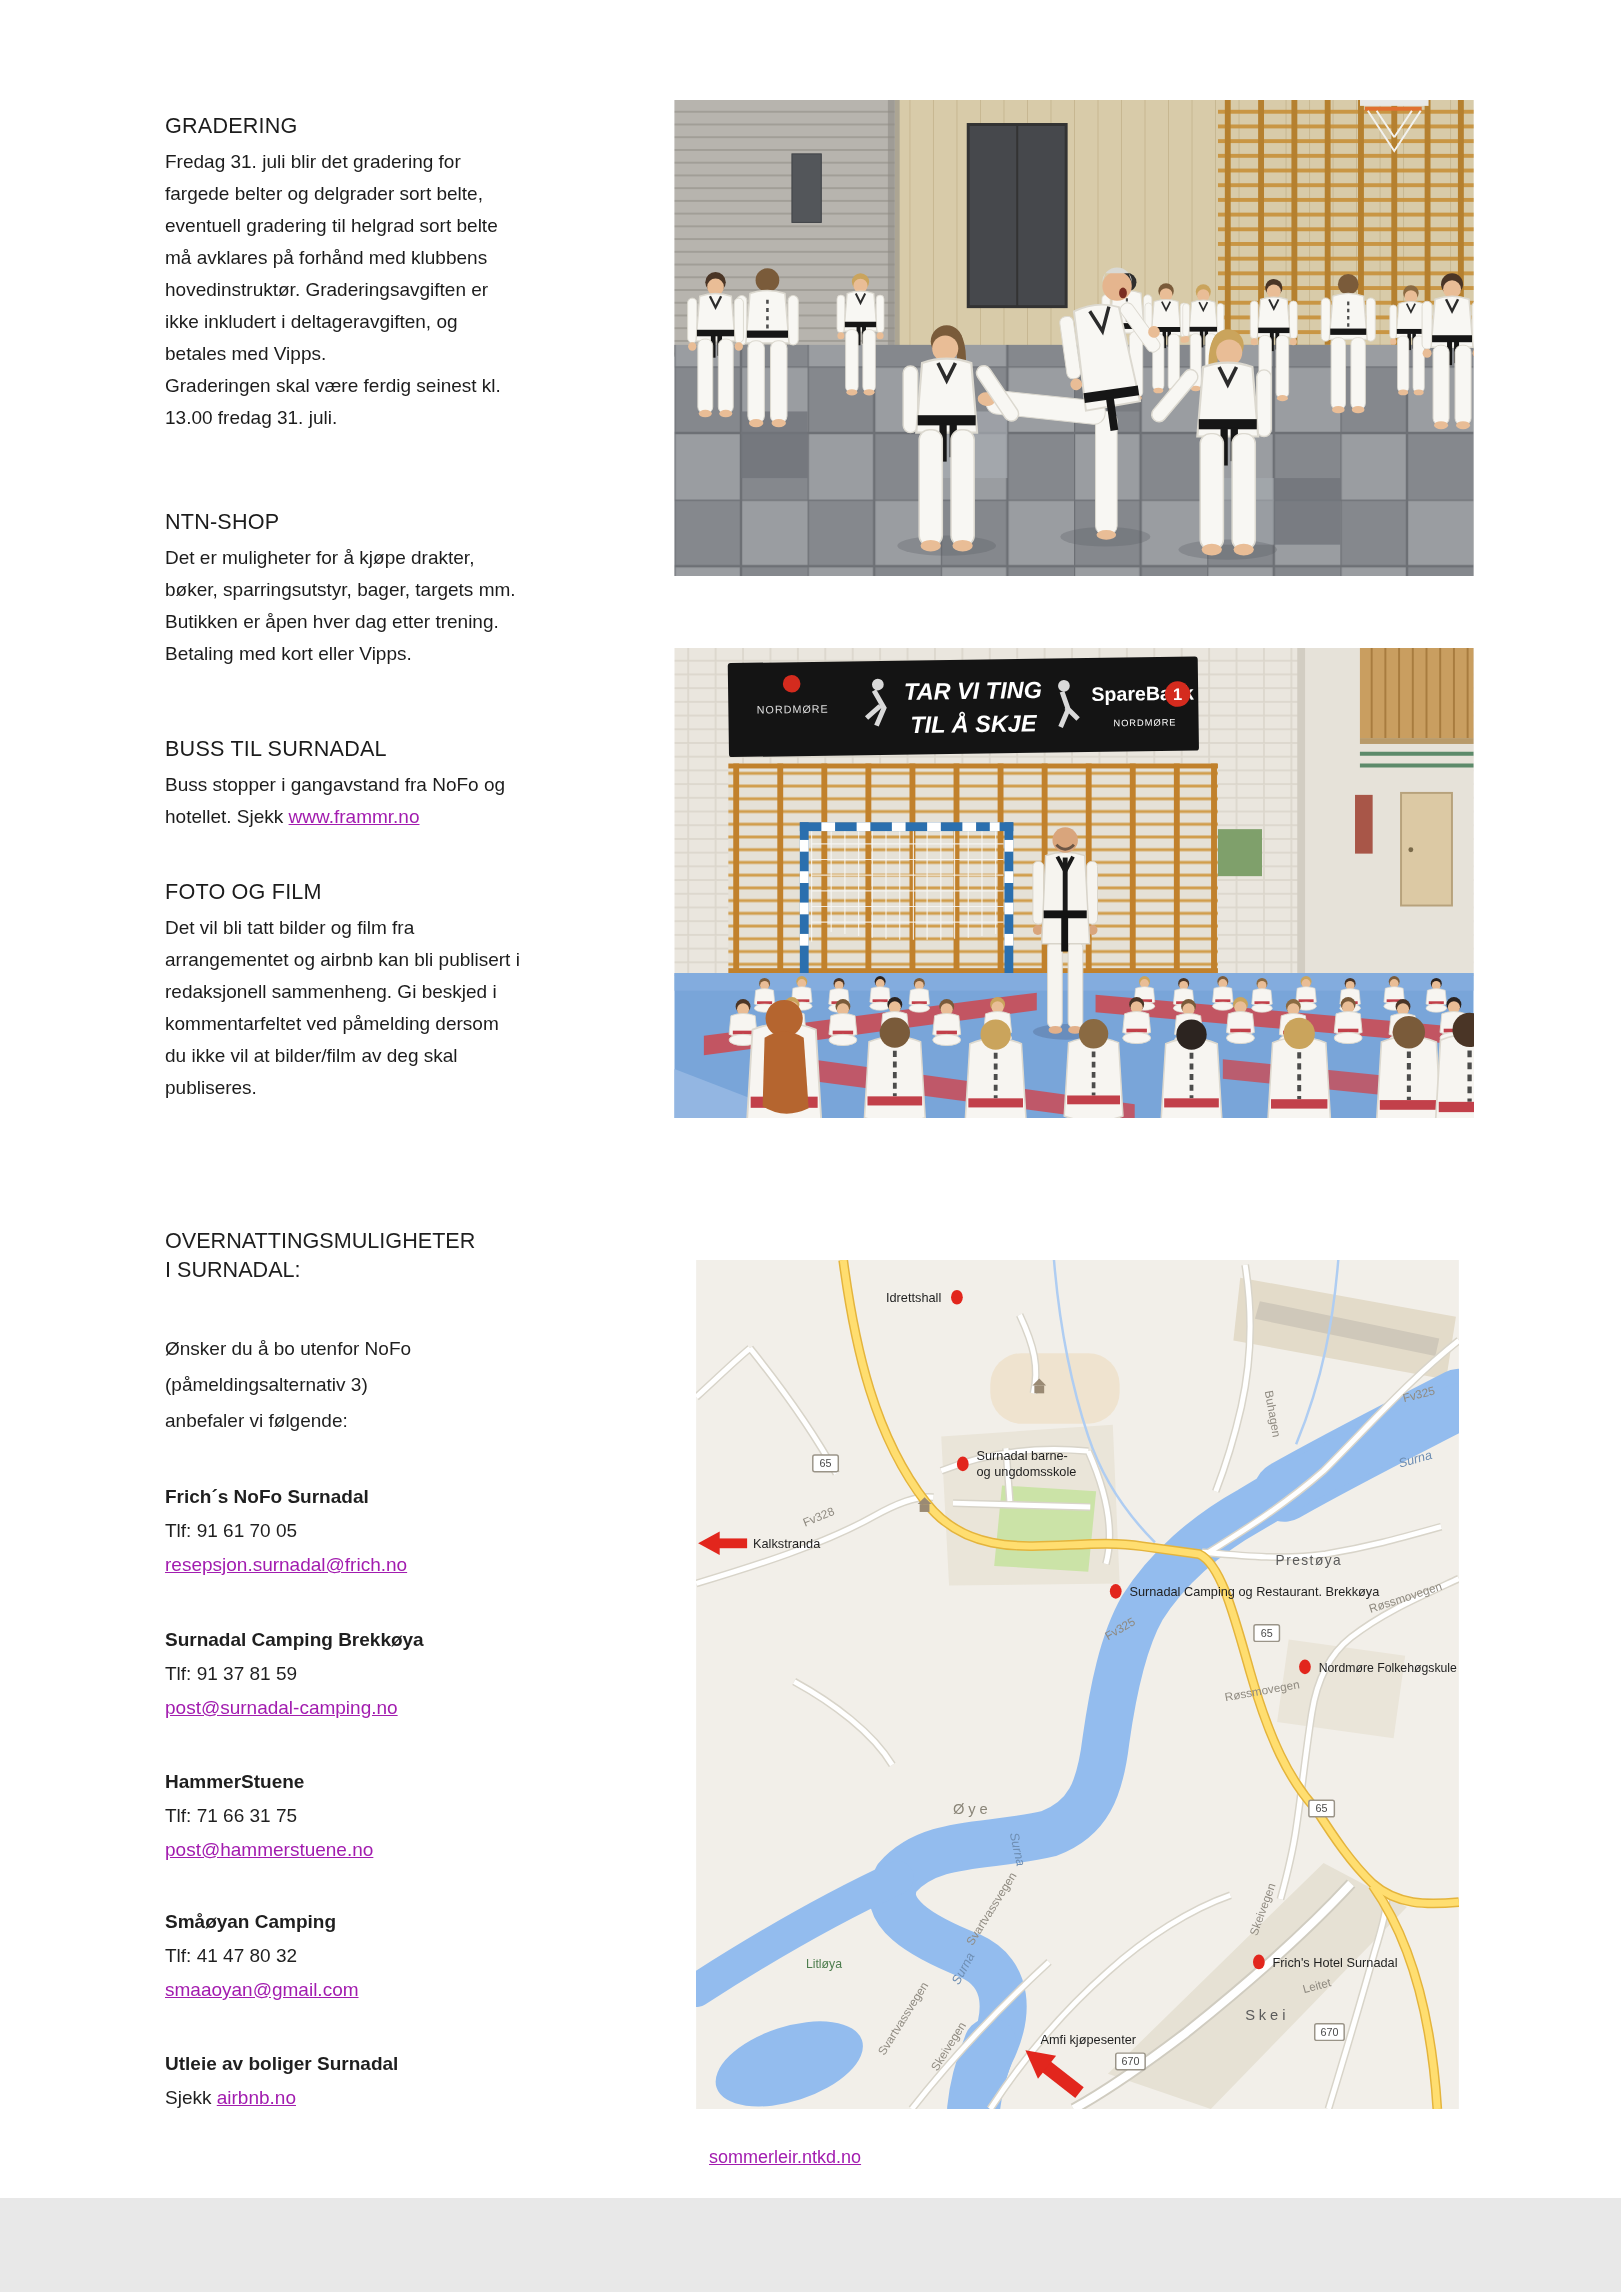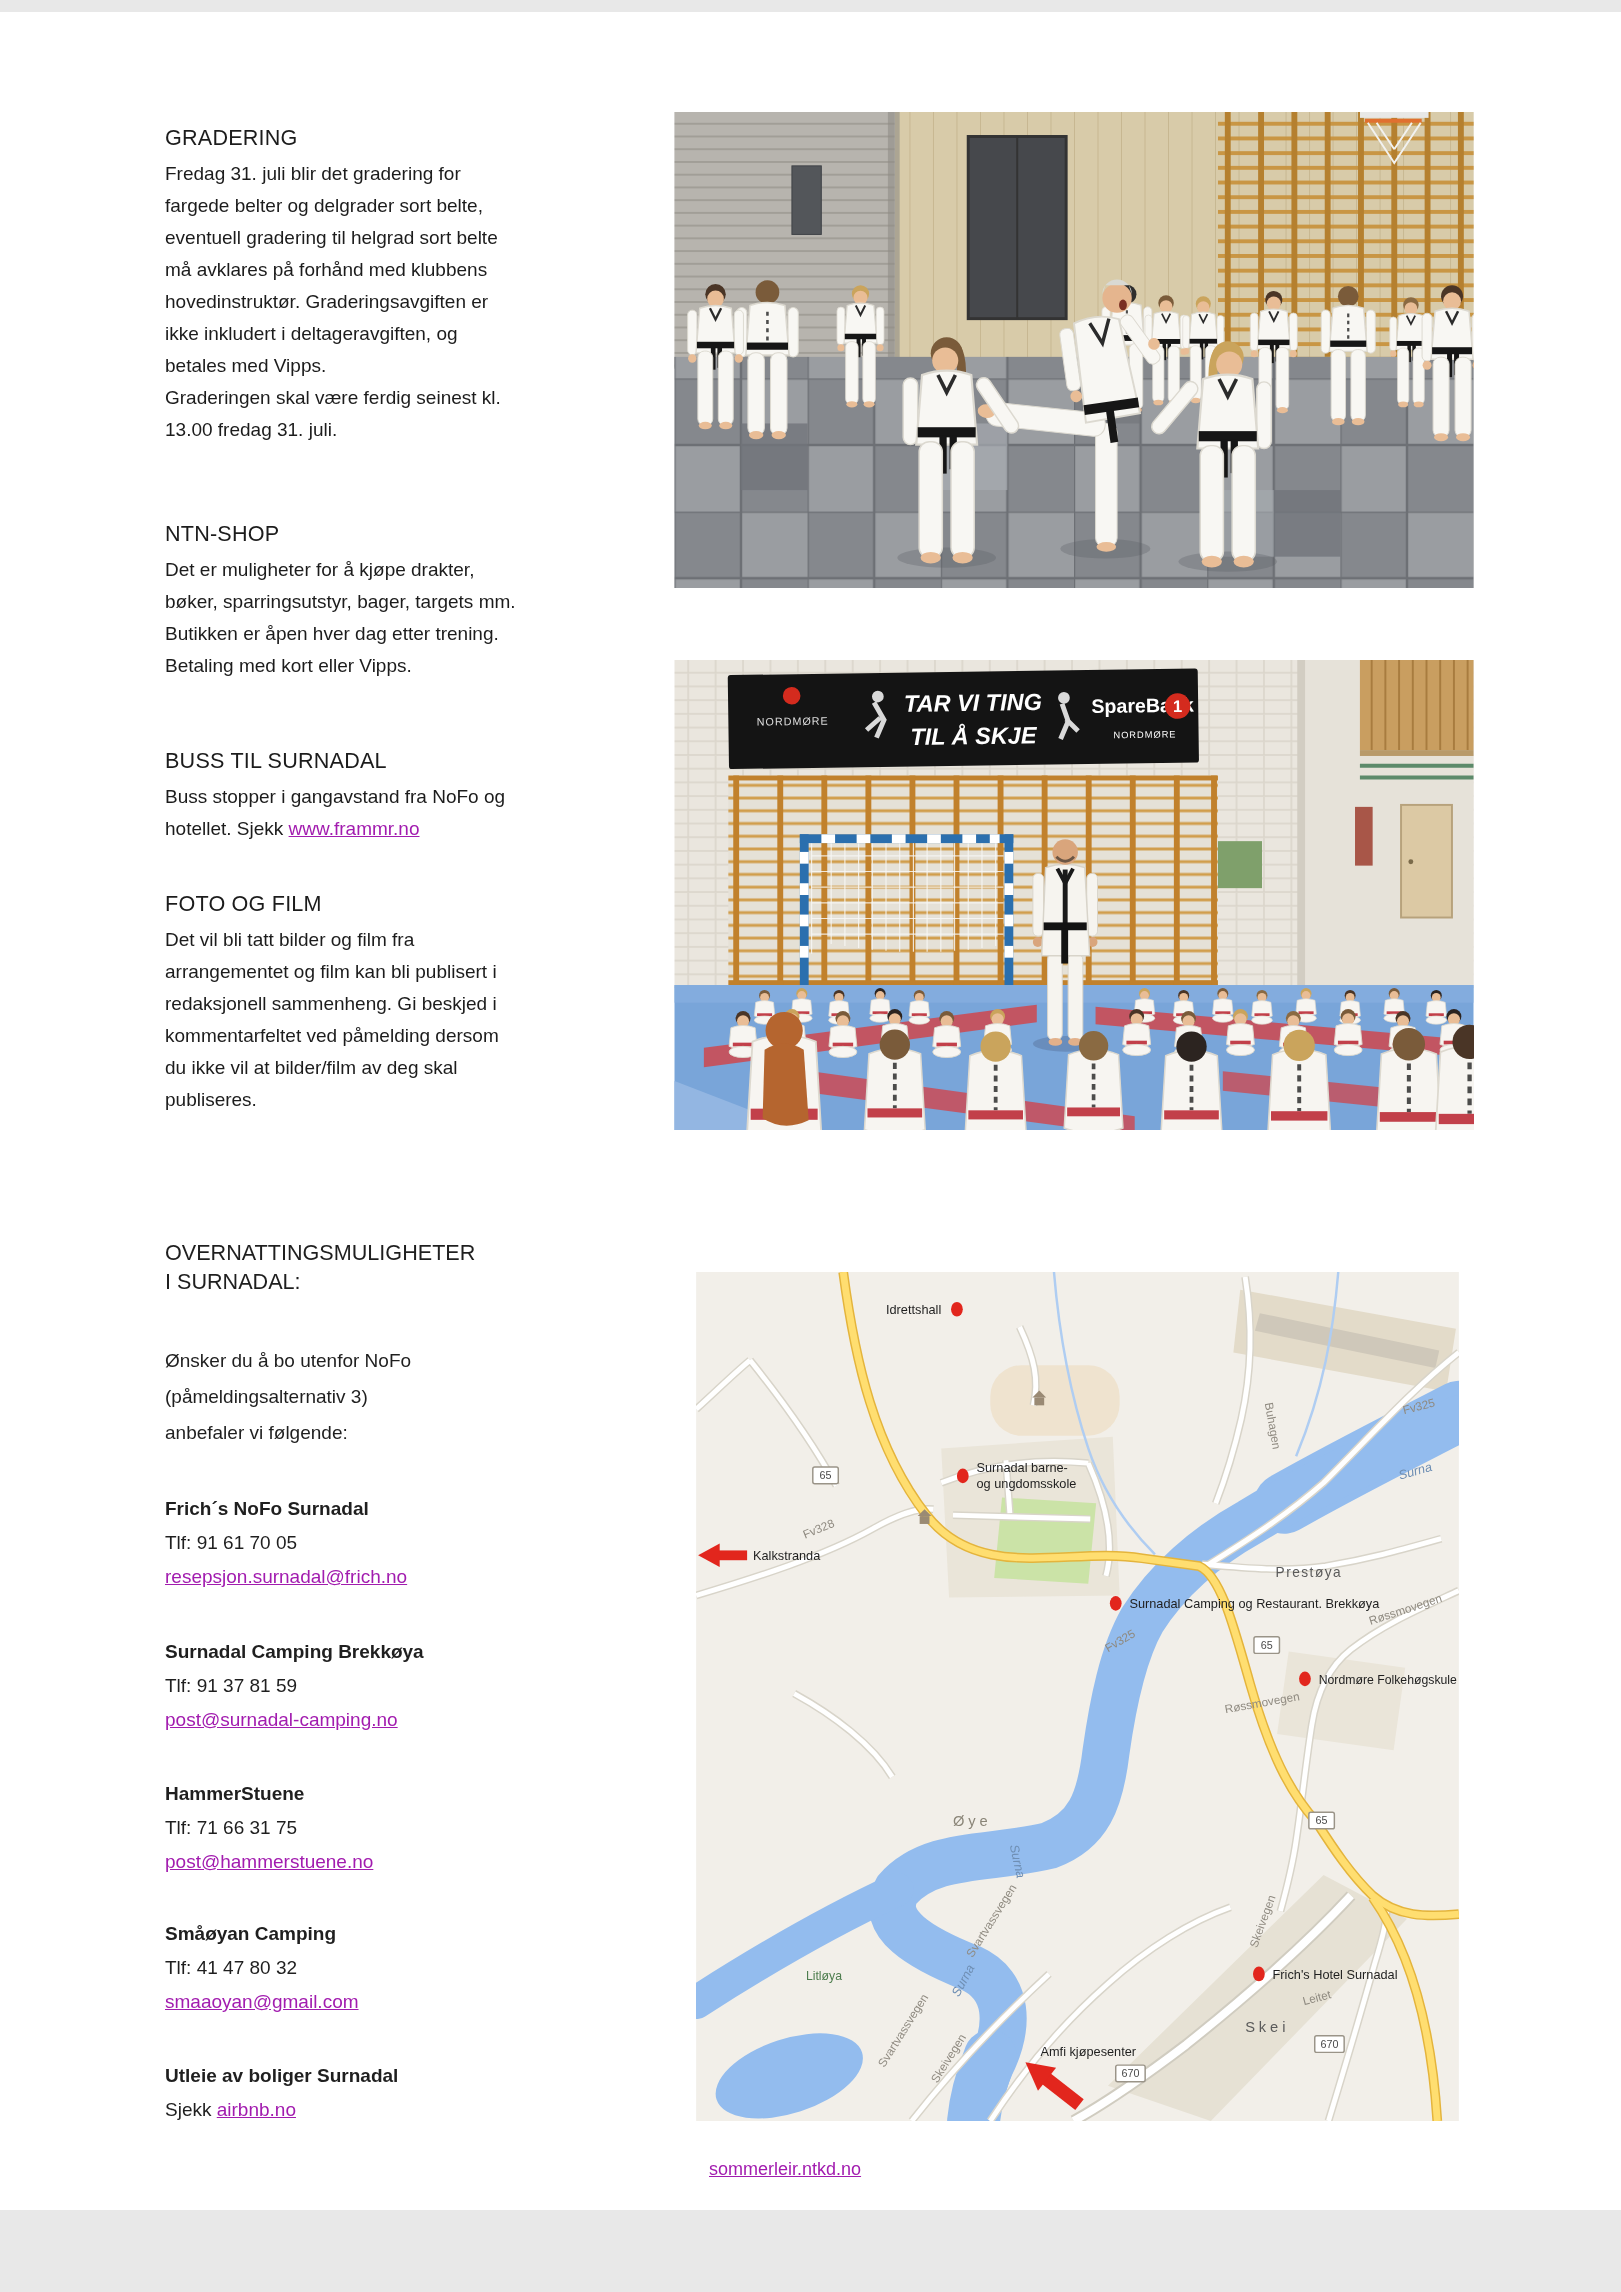--- a/index.html
+++ b/index.html
@@ -1,16 +1,16 @@
 <!DOCTYPE html>
 <html><head>
 <meta charset="utf-8">
 <style>
   html,body{margin:0;padding:0;background:#e8e8e8;}
-  #page{position:relative;width:1621px;height:2198px;background:#ffffff;margin:12px auto;
+  #page{position:relative;width:1621px;height:2198px;background:#ffffff;margin:0 auto;
         font-family:"Liberation Sans",sans-serif;color:#1f1f1f;overflow:hidden;}
   .abs{position:absolute;}
   .sec-head{font-size:21.6px;letter-spacing:0.2px;color:#1c1c1c;}
   .body-line{font-size:19px;line-height:32px;white-space:nowrap;color:#1c1c1c;}
   .intro-line{font-size:19px;line-height:36px;white-space:nowrap;}
   .entry-name{font-size:19px;font-weight:bold;line-height:34px;white-space:nowrap;}
   .entry-line{font-size:19px;line-height:34px;white-space:nowrap;}
   a.doclink{color:#a21caf;text-decoration:underline;cursor:pointer;}
   .head2{font-size:21.6px;line-height:29px;}
   svg text{font-family:"Liberation Sans",sans-serif;}
@@ -55,21 +55,21 @@
     <div style="margin-top:6.9px;">
       <div class="body-line">Buss stopper i gangavstand fra NoFo og</div>
       <div class="body-line"><span>hotellet. Sjekk  </span><a class="doclink">www.frammr.no</a></div>
     </div>
   </div>
 
   <div class="abs" style="left:165px;top:879px;">
     <div class="sec-head">FOTO OG FILM</div>
     <div style="margin-top:6.9px;">
       <div class="body-line">Det vil bli tatt bilder og film fra</div>
-      <div class="body-line">arrangementet og film kan bli publisert i</div>
+      <div class="body-line">arrangementet og airbnb kan bli publisert i</div>
       <div class="body-line">redaksjonell sammenheng. Gi beskjed i</div>
       <div class="body-line">kommentarfeltet ved påmelding dersom</div>
       <div class="body-line">du ikke vil at bilder/film av deg skal</div>
       <div class="body-line">publiseres.</div>
     </div>
   </div>
 
   <div class="abs" style="left:165px;top:1226px;">
     <div class="head2">OVERNATTINGSMULIGHETER</div>
     <div class="head2">I SURNADAL:</div>

